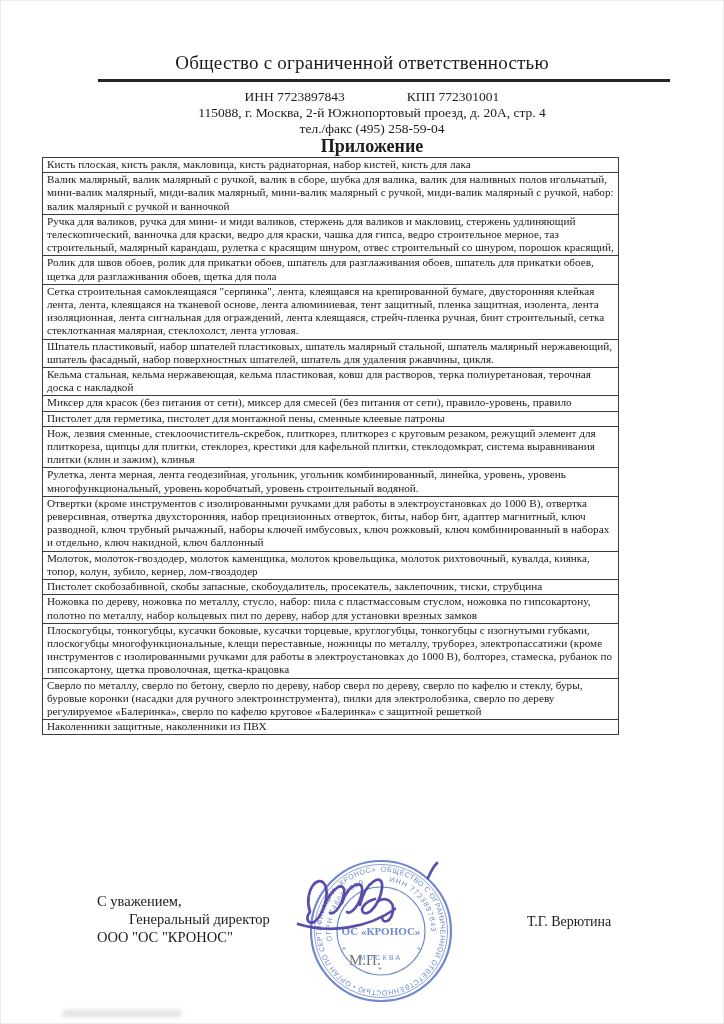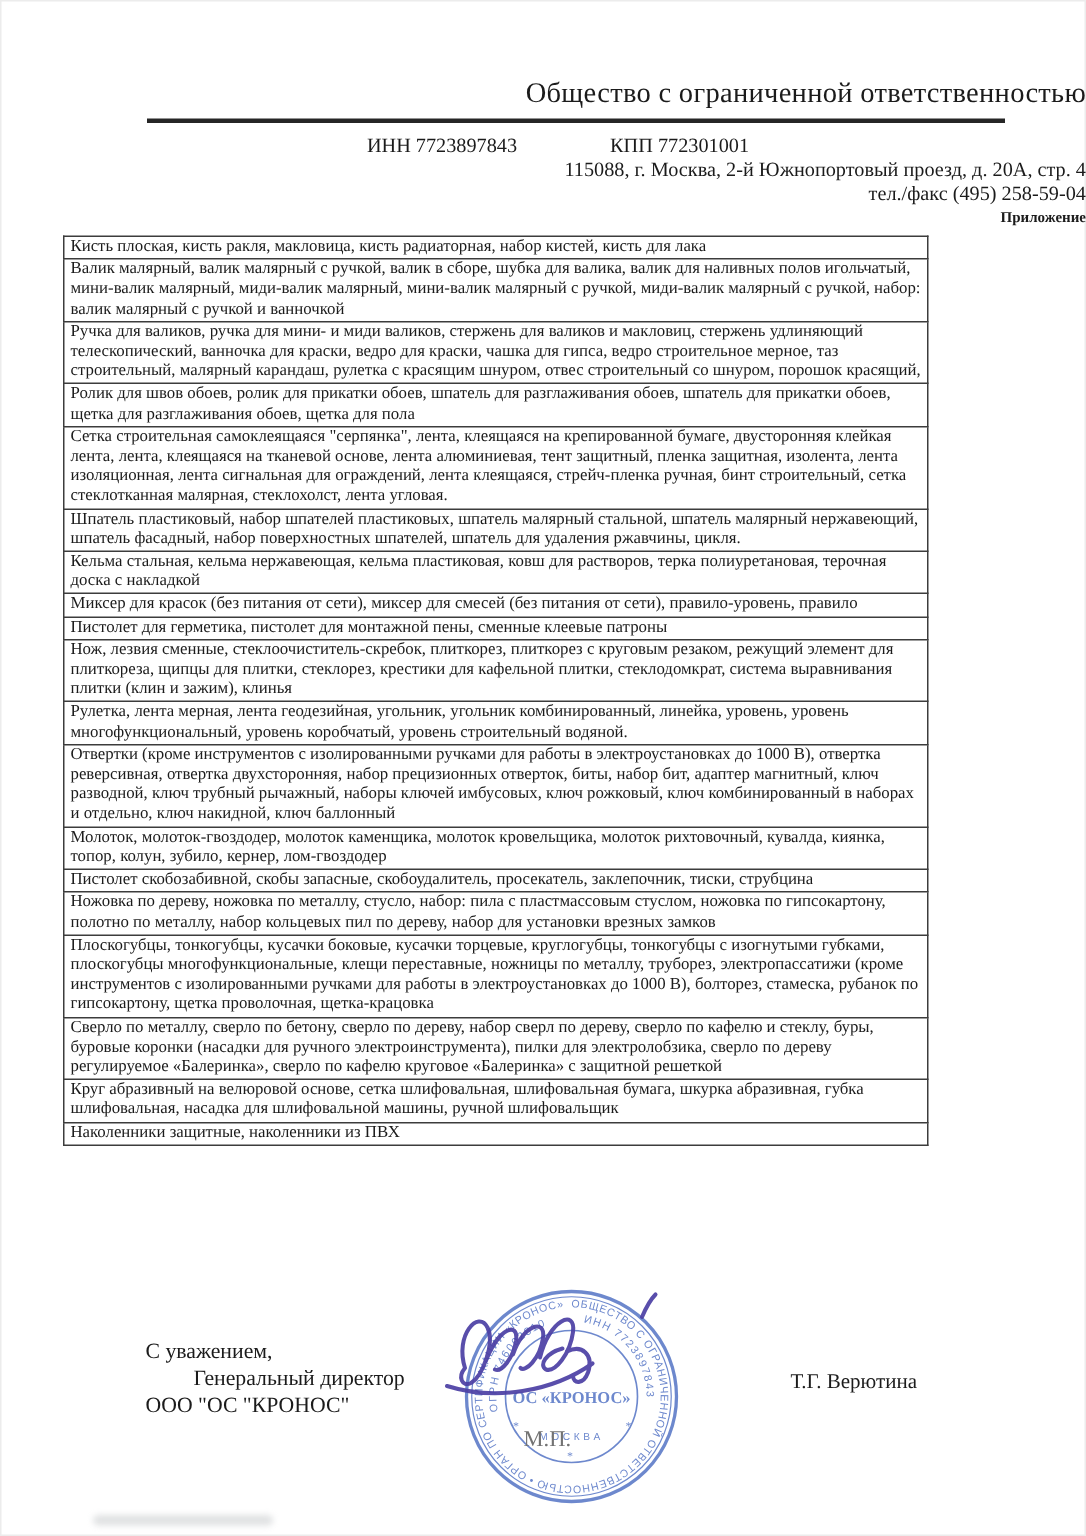--- a/index.html
+++ b/index.html
@@ -12,27 +12,27 @@
   .page{
     position:relative;
     width:724px;height:1024px;
     background:#ffffff;
     overflow:hidden;
     font-family:"Liberation Serif","DejaVu Serif",serif;
     color:var(--ink);
     box-shadow:inset 0 0 0 1px #ececec;
   }
   
-  .header{padding-top:52px;text-align:right;}
+  .header{padding-top:52px;text-align:center;}
   .org-type{font-size:19px;letter-spacing:.2px;}
   .org-name{font-size:28px;margin-top:2px;letter-spacing:.2px;}
   .rule{height:3px;background:#262626;width:572px;margin:5px 0 7px 98px;}
   .reg-line{display:flex;justify-content:center;gap:62px;font-size:13.5px;line-height:16px;margin-left:20px;}
   .info-line{font-size:13.5px;line-height:16px;margin-left:20px;}
-  .appendix{font-size:10px;font-weight:bold;line-height:18px;margin-left:20px;}
+  .appendix{font-size:18px;font-weight:bold;line-height:18px;margin-left:20px;}
   
   table.items{
     border-collapse:collapse;
     margin:2px 0 0 42px;
     width:577px;
     table-layout:fixed;
   }
   table.items td{
     border:1px solid var(--border);
     padding:0 4px 1px 4px;
@@ -119,23 +119,20 @@
         <tr>
           <td>Ножовка по дереву, ножовка по металлу, стусло, набор: пила с пластмассовым стуслом, ножовка по гипсокартону, полотно по металлу, набор кольцевых пил по дереву, набор для установки врезных замков</td>
         </tr>
         <tr>
           <td>Плоскогубцы, тонкогубцы, кусачки боковые, кусачки торцевые, круглогубцы, тонкогубцы с изогнутыми губками, плоскогубцы многофункциональные, клещи переставные, ножницы по металлу, труборез, электропассатижи (кроме инструментов с изолированными ручками для работы в электроустановках до 1000 В), болторез, стамеска, рубанок по гипсокартону, щетка проволочная, щетка-крацовка</td>
         </tr>
         <tr>
           <td>Сверло по металлу, сверло по бетону, сверло по дереву, набор сверл по дереву, сверло по кафелю и стеклу, буры, буровые коронки (насадки для ручного электроинструмента), пилки для электролобзика, сверло по дереву регулируемое «Балеринка», сверло по кафелю круговое «Балеринка» с защитной решеткой</td>
         </tr>
         <tr>
-          <td>Круг абразивный на велюровой основе, сетка шлифовальная, шлифовальная бумага, шкурка абразивная, губка шлифовальная, насадка для шлифовальной машины, ручной шлифовальщик</td>
-        </tr>
-        <tr>
           <td>Наколенники защитные, наколенники из ПВХ</td>
         </tr>
       </tbody>
   </table>
 
   <div class="abs closing">С уважением,</div>
   <div class="abs f-title">Генеральный директор</div>
   <div class="abs f-company">ООО "ОС "КРОНОС"</div>
   <div class="abs signer">Т.Г. Верютина</div>
   <div class="abs mp">М.П.</div>

